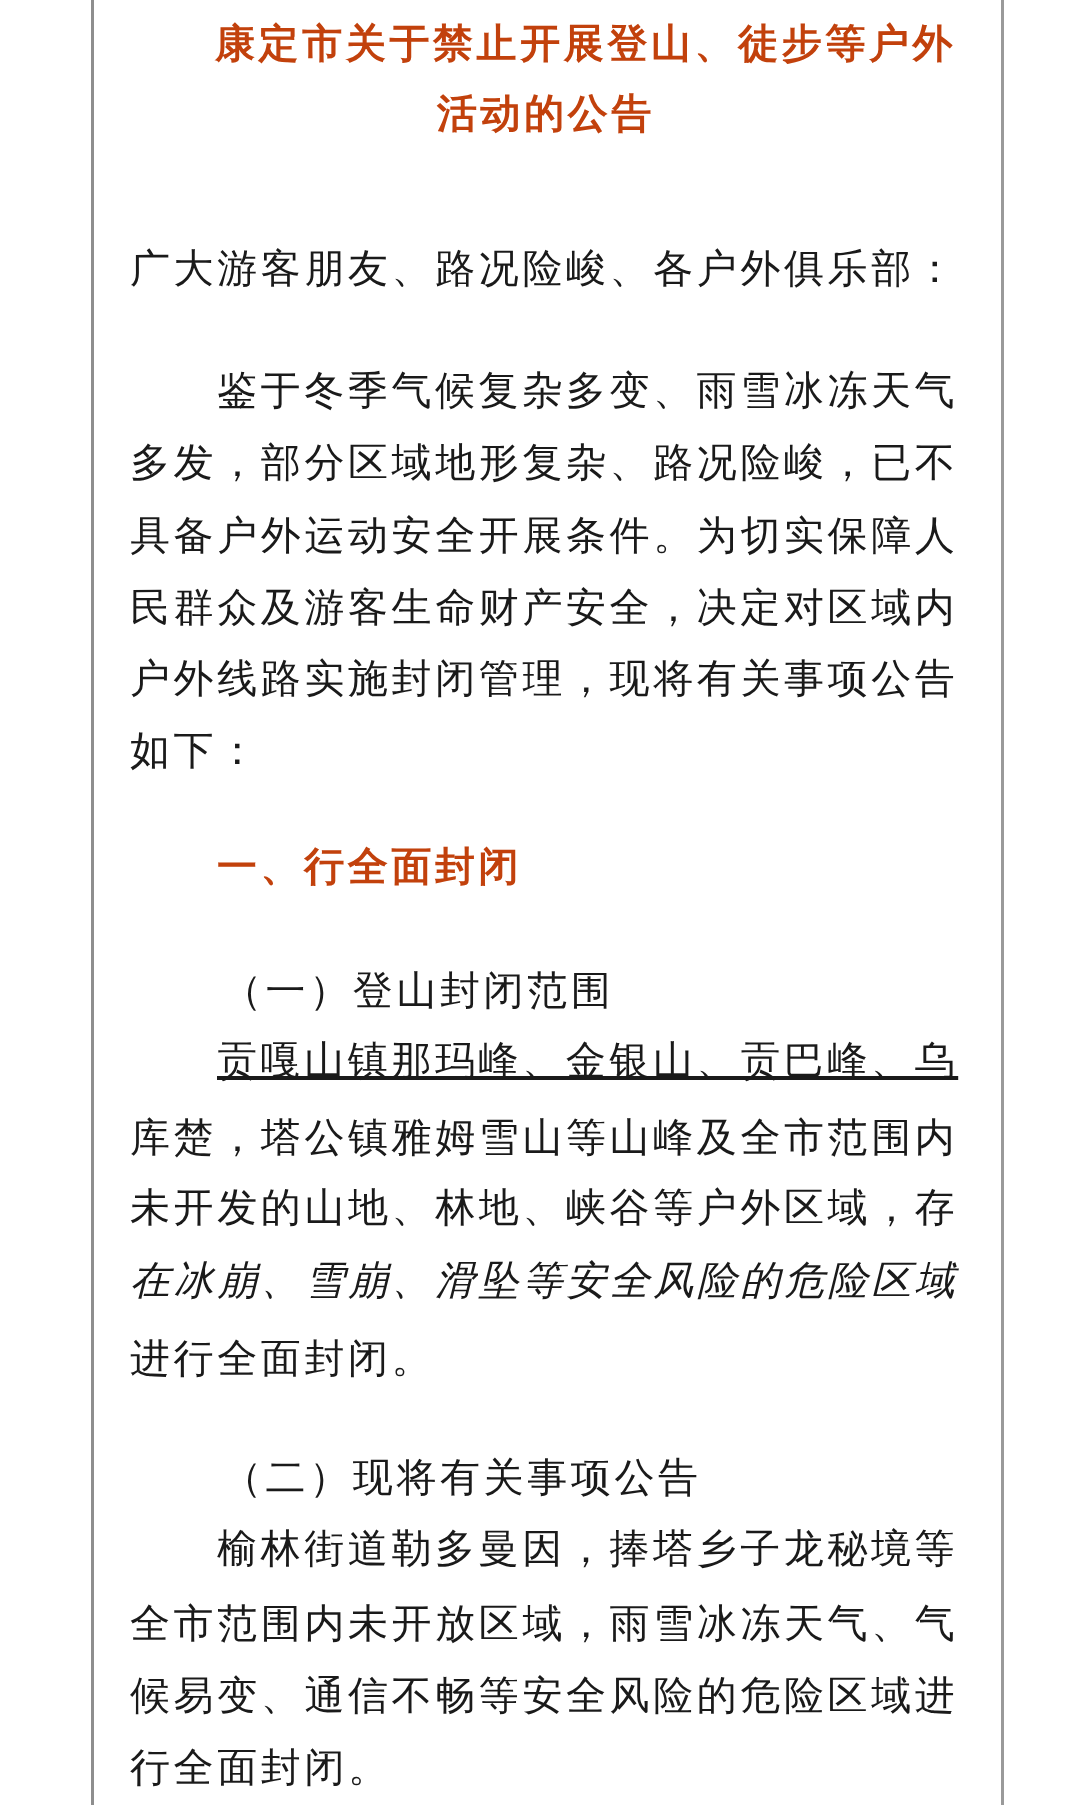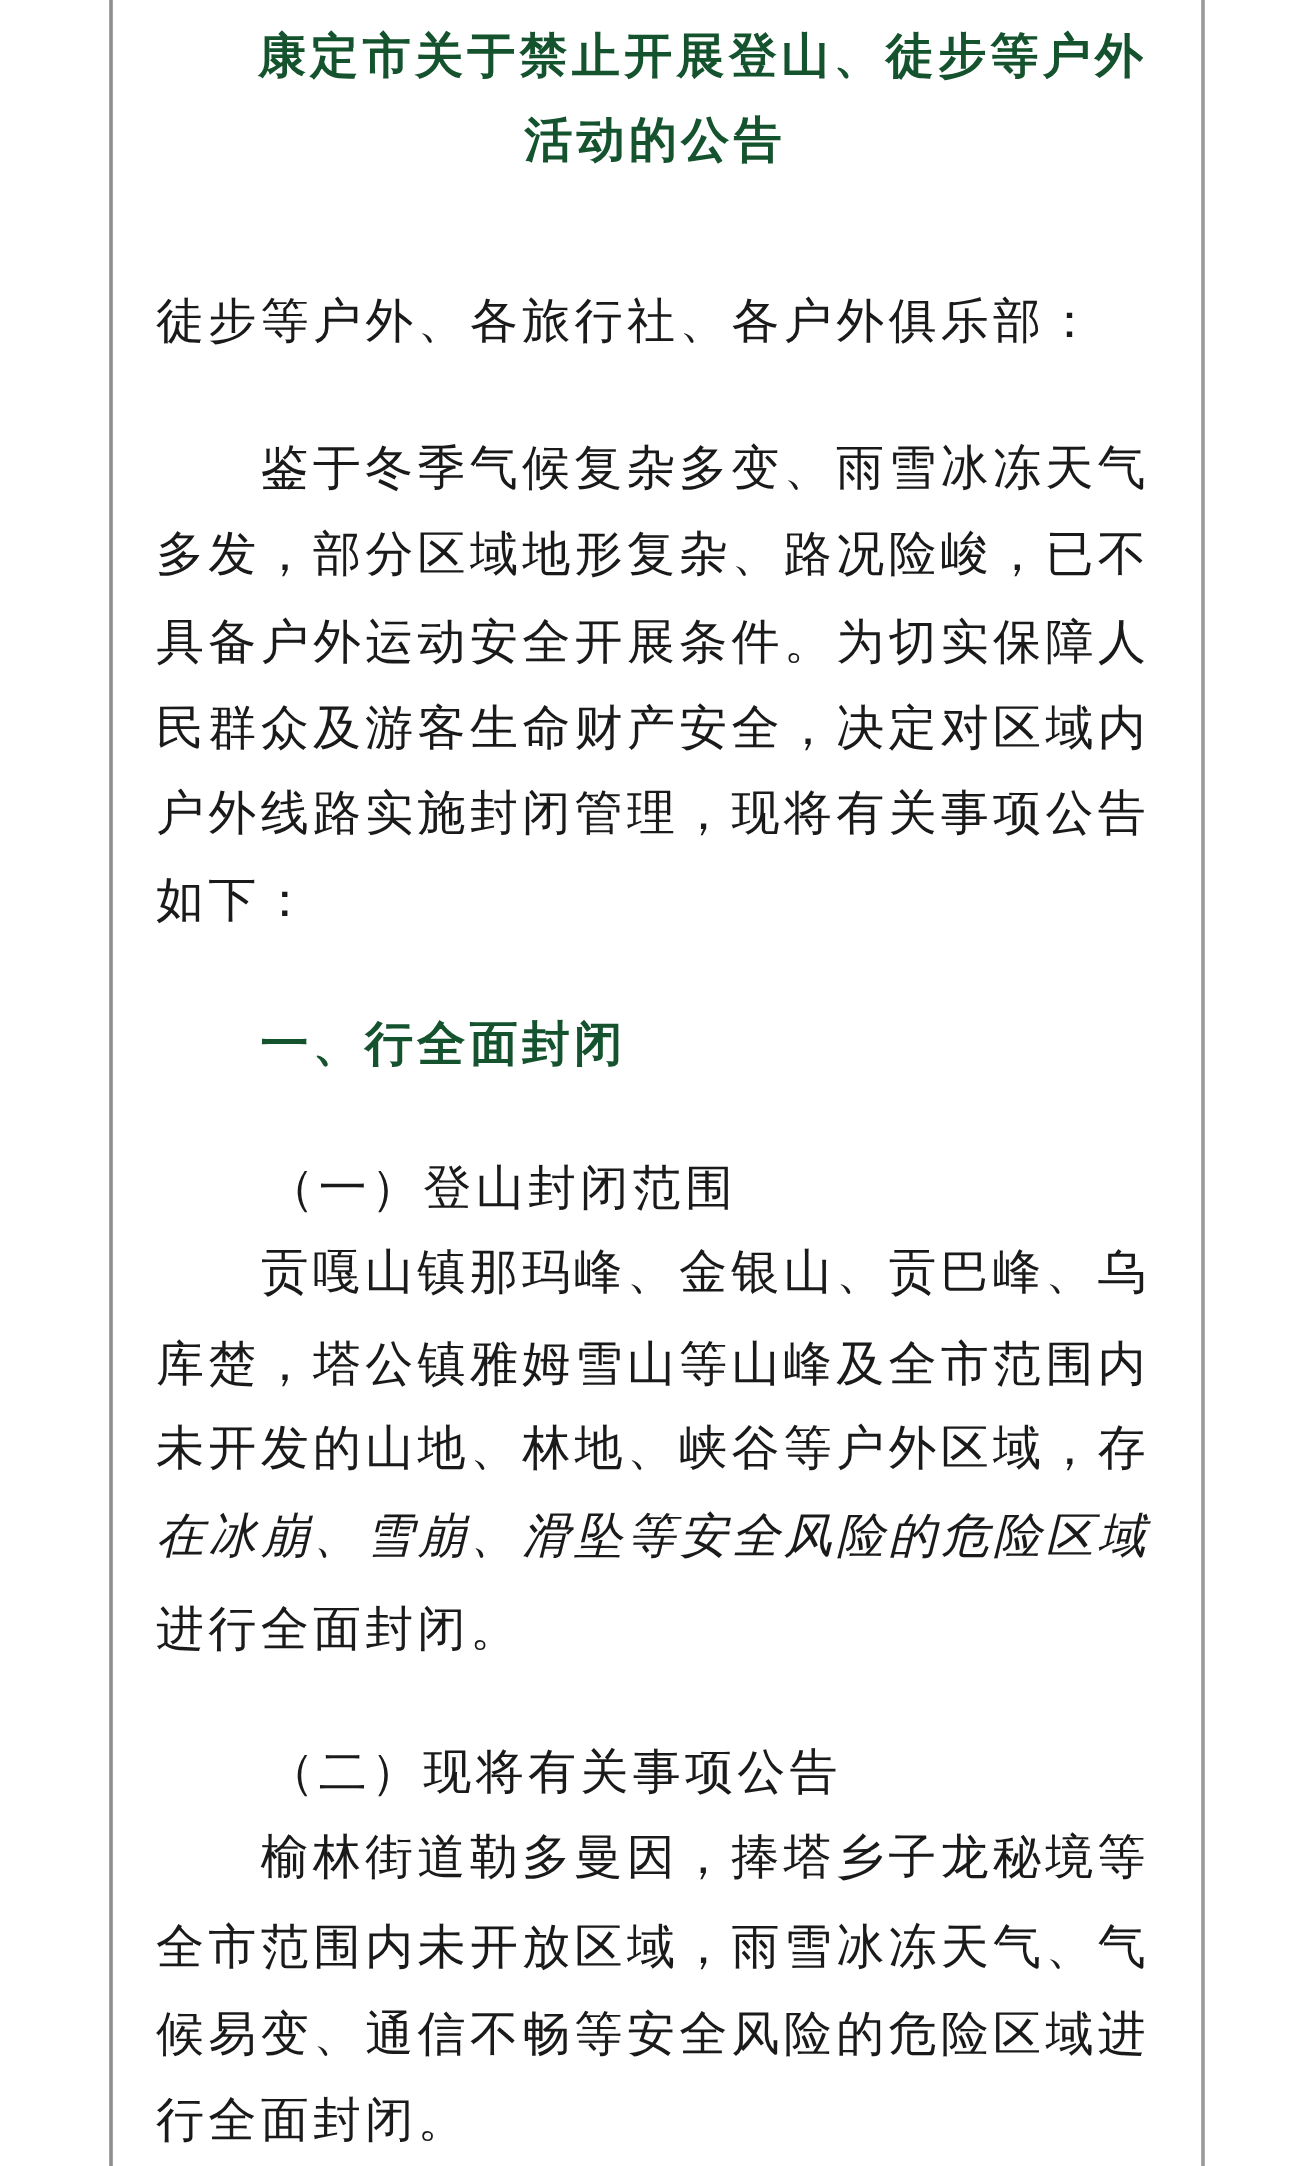--- a/index.html
+++ b/index.html
@@ -6,48 +6,48 @@
   body {
     width: 1080px; height: 1805px; background: #ffffff; position: relative; overflow: hidden;
     font-family: "DejaVu Sans", "Liberation Sans", sans-serif; color: #1a1a1a;
   }
   .border-left { position: absolute; left: 91px; top: 0; width: 3px; height: 1805px; background: #8e8e8e; }
   .border-right { position: absolute; left: 1001px; top: 0; width: 3px; height: 1805px; background: #9a9a9a; }
   .line {
     position: absolute; height: 72px; line-height: 72px; white-space: nowrap;
     font-size: 40px; letter-spacing: 3.6px;
   }
-  .bold { font-weight: bold; color: #14532d; }
+  .bold { font-weight: bold; color: #c2410c; font-family: Liberation Mono, monospace; }
 </style>
 </head>
 <body>
 
 <div class="border-left"></div>
 <div class="border-right"></div>
 
 <div>
   <div class="line bold" style="left:215px; top:11px;">康定市关于禁止开展登山、徒步等户外</div>
   <div class="line bold" style="left:437px; top:81px;">活动的公告</div>
 
-  <div class="line" style="left:130px; top:232px;">徒步等户外、各旅行社、各户外俱乐部：</div>
+  <div class="line" style="left:130px; top:232px;">广大游客朋友、路况险峻、各户外俱乐部：</div>
 
   <div>
     <div class="line" style="left:217px; top:354px;">鉴于冬季气候复杂多变、雨雪冰冻天气</div>
     <div class="line" style="left:130px; top:426px;">多发，部分区域地形复杂、路况险峻，已不</div>
     <div class="line" style="left:130px; top:499px;">具备户外运动安全开展条件。为切实保障人</div>
     <div class="line" style="left:130px; top:571px;text-align:center;">民群众及游客生命财产安全，决定对区域内</div>
     <div class="line" style="left:130px; top:642px;">户外线路实施封闭管理，现将有关事项公告</div>
     <div class="line" style="left:130px; top:714px;">如下：</div>
   </div>
 
   <div class="line bold" style="left:217px; top:834px;">一、行全面封闭</div>
 
   <div class="line" style="left:222px; top:954px;">（一）登山封闭范围</div>
   <div>
-    <div class="line" style="left:217px; top:1024px;">贡嘎山镇那玛峰、金银山、贡巴峰、乌</div>
+    <div class="line" style="left:217px; top:1024px;text-decoration:underline;">贡嘎山镇那玛峰、金银山、贡巴峰、乌</div>
     <div class="line" style="left:130px; top:1101px;">库楚，塔公镇雅姆雪山等山峰及全市范围内</div>
     <div class="line" style="left:130px; top:1171px;">未开发的山地、林地、峡谷等户外区域，存</div>
     <div class="line" style="left:130px; top:1244px;font-style:italic;">在冰崩、雪崩、滑坠等安全风险的危险区域</div>
     <div class="line" style="left:130px; top:1322px;">进行全面封闭。</div>
   </div>
 
   <div class="line" style="left:222px; top:1441px;">（二）现将有关事项公告</div>
   <div>
     <div class="line" style="left:217px; top:1512px;">榆林街道勒多曼因，捧塔乡子龙秘境等</div>
     <div class="line" style="left:130px; top:1587px;">全市范围内未开放区域，雨雪冰冻天气、气</div>

